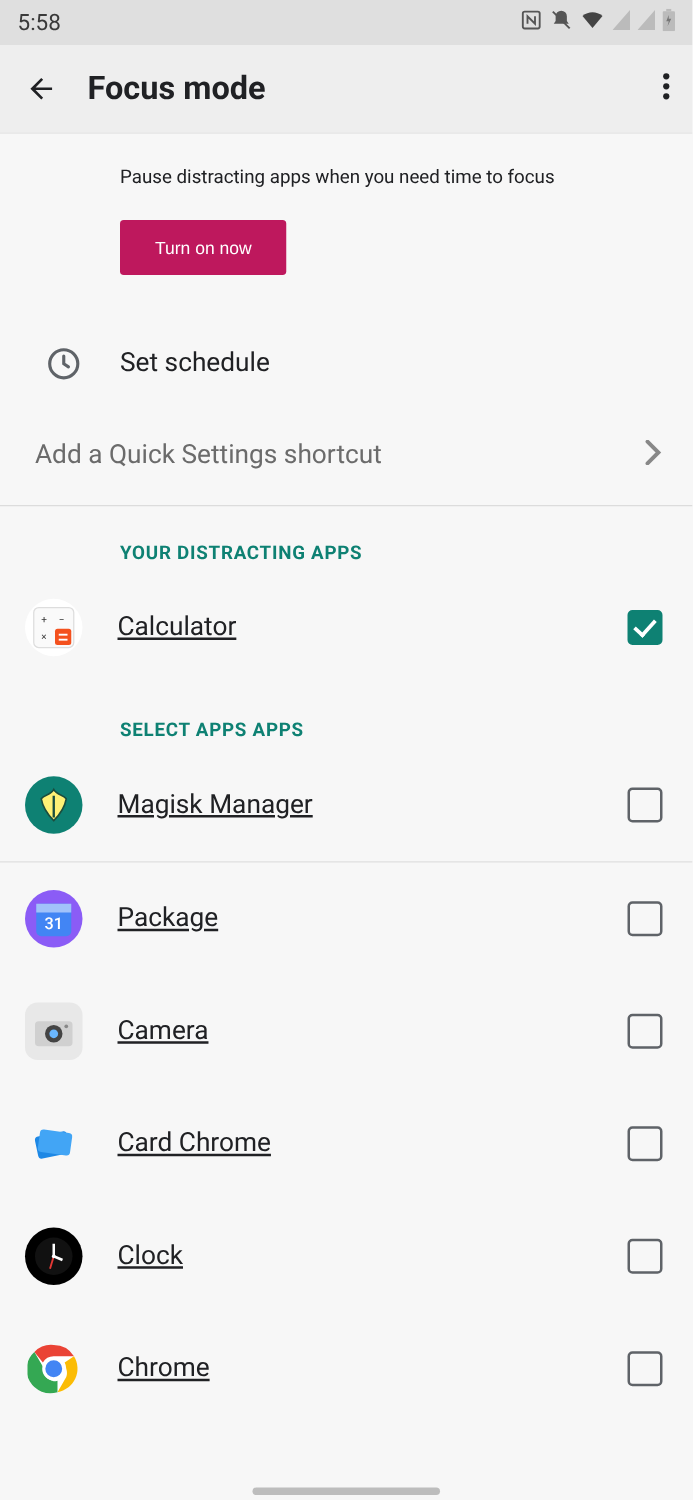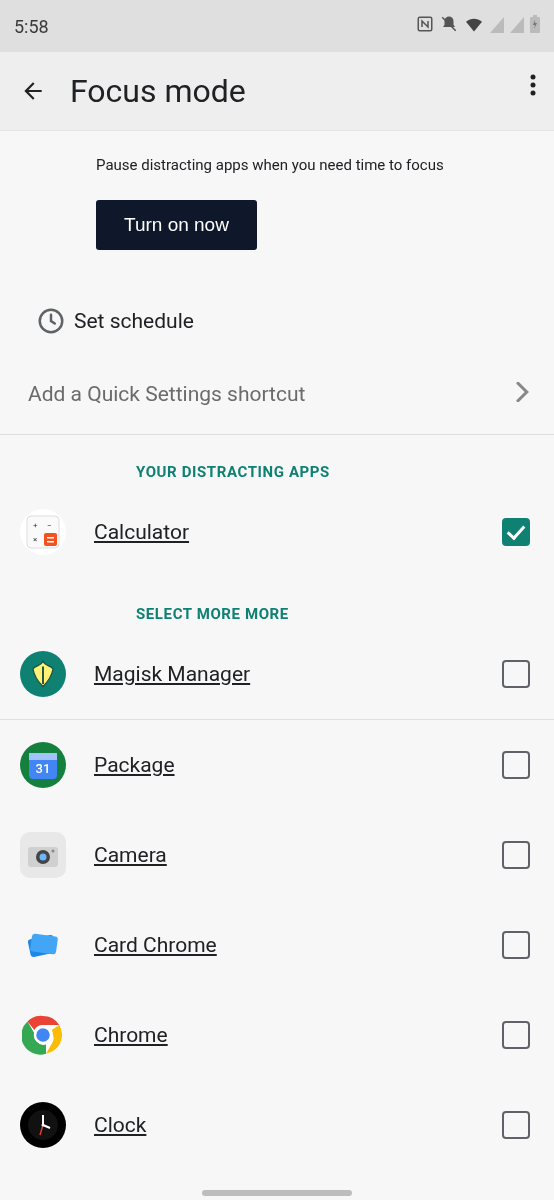--- a/index.html
+++ b/index.html
@@ -5,71 +5,72 @@
   * { box-sizing: border-box; margin: 0; padding: 0; }
   body {
     font-family: Roboto, "Segoe UI", Arial, sans-serif;
     background: #f7f7f7;
     width: 554px;
     height: 1200px;
     overflow: hidden;
     color: #202124;
   }
   .status-bar {
-    height: 52px;
+    height: 36px;
     background: #dfdfdf;
     display: flex;
     align-items: center;
     padding: 0 14px;
     color: #3a3a3a;
     font-size: 18px;
     justify-content: space-between;
   }
   .status-icons { display:flex; gap:6px; align-items:center; color:#555; }
   .header {
     background: #eeeeee;
     display: flex;
     align-items: center;
     padding: 20px 16px 20px 20px;
     gap: 24px;
     position: relative;
     border-bottom: 1px solid #e6e6e6;
   }
   .page-title {
-    font-size: 32px;
-    font-weight: 400;
+    font-size: 26px;
+    font-weight: 700;
     color: #202124;
   }
   .more-btn {
     position:absolute; right:18px; top:22px;
     font-size:22px;
     letter-spacing:-2px;
     cursor:pointer;
   }
   .content { padding: 0; }
   .description {
     font-size: 15px;
     color: #202124;
     padding: 24px 24px 0 96px;
     line-height: 1.4;
   }
   .turn-on-btn {
     margin: 24px 0 30px 96px;
-    background: #0f172a;
+    background: #be185d;
     color: #fff;
-    font-size: 19px;
+    font-size: 14px;
     border: none;
     border-radius: 3px;
     padding: 14px 28px;
     cursor: pointer;
   }
   .row {
     display: flex;
     align-items: center;
     padding: 18px 24px 18px 28px;
+    gap: 22px;
   }
   .row.clickable { cursor:pointer; }
   .row .left-icon {
     width: 46px;
     height:46px;
     display:flex; align-items:center; justify-content:center;
     flex-shrink:0;
   }
   .row .label {
     font-size: 21px;
@@ -78,21 +79,20 @@
   }
   .row.muted .label { color:#6b6b6b; }
   .chevron { color:#777; font-size:24px; }
   .divider { height:1px; background:#dcdcdc; margin:8px 0 0 0; }
   .section-heading {
     color: #0e8173;
     font-size: 15px;
     font-weight: 700;
     letter-spacing: .6px;
     padding: 28px 24px 6px 96px;
-    margin-left: 40px;
   }
   .app-row {
     display:flex; align-items:center;
     padding: 22px 24px 22px 20px;
     gap: 28px;
   }
   .app-row .app-icon {
     width:46px; height:46px; border-radius:23px;
     display:flex; align-items:center; justify-content:center;
     flex-shrink:0;
@@ -219,36 +219,36 @@
           <text x="8" y="28" font-size="8" fill="#333">×</text>
           <rect x="19" y="19" width="13" height="13" rx="2" fill="#f4511e"></rect>
           <rect x="22" y="23" width="7" height="1.5" fill="#fff"></rect>
           <rect x="22" y="27" width="7" height="1.5" fill="#fff"></rect>
         </svg>
     </span>
     <span class="label">Calculator</span>
     <span class="chk checked"></span>
   </div>
 
-  <div class="section-heading">SELECT MORE MORE</div>
+  <div class="section-heading">SELECT APPS APPS</div>
 
   <div class="app-row">
     <span class="app-icon" style="background:#0e8173">
       <svg width="30" height="30" viewBox="0 0 24 24">
           <path d="M12 2c2 4 6 3 8 6-1 6-4 10-8 14-4-4-7-8-8-14 2-3 6-2 8-6z" fill="#fff176" stroke="#1a4d3e" stroke-width="1"></path>
           <path d="M12 6v14" stroke="#1a4d3e" stroke-width="1.5"></path>
         </svg>
     </span>
     <span class="label">Magisk Manager</span>
     <span class="chk"></span>
   </div>
   <div class="thin-divider"></div>
 
   <div class="app-row">
-    <span class="app-icon" style="background:#15803d">
+    <span class="app-icon" style="background:#8b5cf6">
       <svg width="40" height="40" viewBox="0 0 40 40">
           <rect x="6" y="8" width="28" height="26" rx="4" fill="#4285f4"></rect>
           <rect x="6" y="8" width="28" height="7" fill="#a1c2fa"></rect>
           <text x="20" y="28" font-size="13" fill="#fff" text-anchor="middle" font-weight="500">31</text>
         </svg>
     </span>
     <span class="label">Package</span>
     <span class="chk"></span>
   </div>
 
@@ -266,47 +266,47 @@
   </div>
 
   <div class="app-row">
     <span class="app-icon">
       <svg width="44" height="44" viewBox="0 0 44 44">
           <rect x="8" y="14" width="26" height="18" rx="3" fill="#1e88e5" transform="rotate(-12 21 23)"></rect>
           <rect x="10" y="12" width="26" height="18" rx="3" fill="#42a5f5" transform="rotate(8 23 21)"></rect>
         </svg>
     </span>
     <span class="label">Card Chrome</span>
+    <span class="chk"></span>
+  </div>
+
+  <div class="app-row">
+    <span class="app-icon" style="background:#000">
+      <svg width="34" height="34" viewBox="0 0 34 34">
+          <circle cx="17" cy="17" r="15" fill="#111"></circle>
+          <line x1="17" y1="17" x2="17" y2="7" stroke="#fff" stroke-width="2"></line>
+          <line x1="17" y1="17" x2="24" y2="20" stroke="#fff" stroke-width="2"></line>
+          <line x1="17" y1="17" x2="14" y2="27" stroke="#e53935" stroke-width="1.5"></line>
+          <circle cx="17" cy="17" r="1.5" fill="#fff"></circle>
+        </svg>
+    </span>
+    <span class="label">Clock</span>
     <span class="chk"></span>
   </div>
 
   <div class="app-row">
     <span class="app-icon">
       <svg width="42" height="42" viewBox="0 0 42 42">
           <circle cx="21" cy="21" r="19" fill="#fff"></circle>
           <path d="M21 2a19 19 0 0 1 16.2 9H21a10 10 0 0 0-8.7 5L5.5 7.5A19 19 0 0 1 21 2z" fill="#ea4335"></path>
           <path d="M37.2 11A19 19 0 0 1 24 39.7l7-12.1A10 10 0 0 0 31 21a10 10 0 0 0-1.3-5z" fill="#fbbc05"></path>
           <path d="M24 39.7A19 19 0 0 1 5.5 7.5l7 12.1A10 10 0 0 0 21 31a10 10 0 0 0 3-.5z" fill="#34a853"></path>
           <circle cx="21" cy="21" r="8" fill="#4285f4"></circle>
           <circle cx="21" cy="21" r="8" fill="none" stroke="#fff" stroke-width="2.5"></circle>
         </svg>
     </span>
     <span class="label">Chrome</span>
     <span class="chk"></span>
   </div>
 
-  <div class="app-row">
-    <span class="app-icon" style="background:#000">
-      <svg width="34" height="34" viewBox="0 0 34 34">
-          <circle cx="17" cy="17" r="15" fill="#111"></circle>
-          <line x1="17" y1="17" x2="17" y2="7" stroke="#fff" stroke-width="2"></line>
-          <line x1="17" y1="17" x2="24" y2="20" stroke="#fff" stroke-width="2"></line>
-          <line x1="17" y1="17" x2="14" y2="27" stroke="#e53935" stroke-width="1.5"></line>
-          <circle cx="17" cy="17" r="1.5" fill="#fff"></circle>
-        </svg>
-    </span>
-    <span class="label">Clock</span>
-    <span class="chk"></span>
-  </div>
-
 </div>
 
 <div class="nav-handle"></div>
 
 </body></html>

